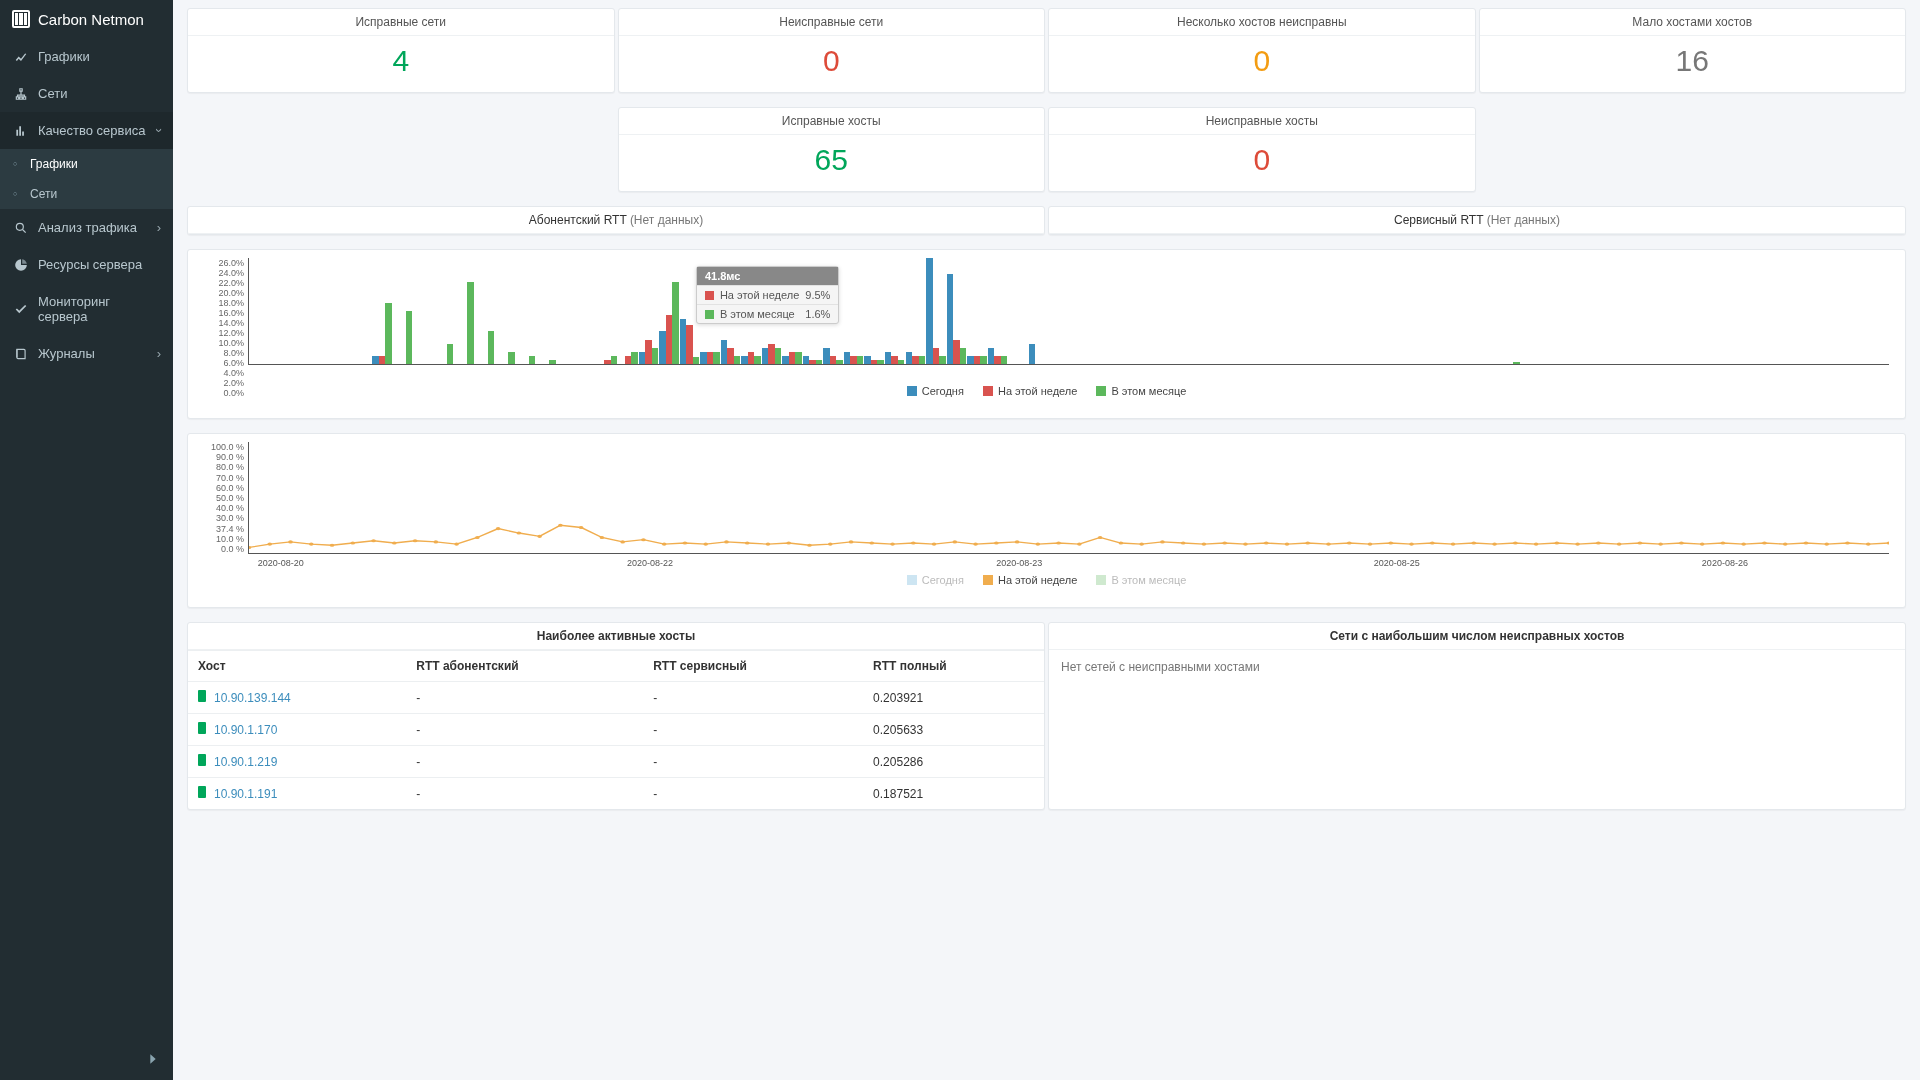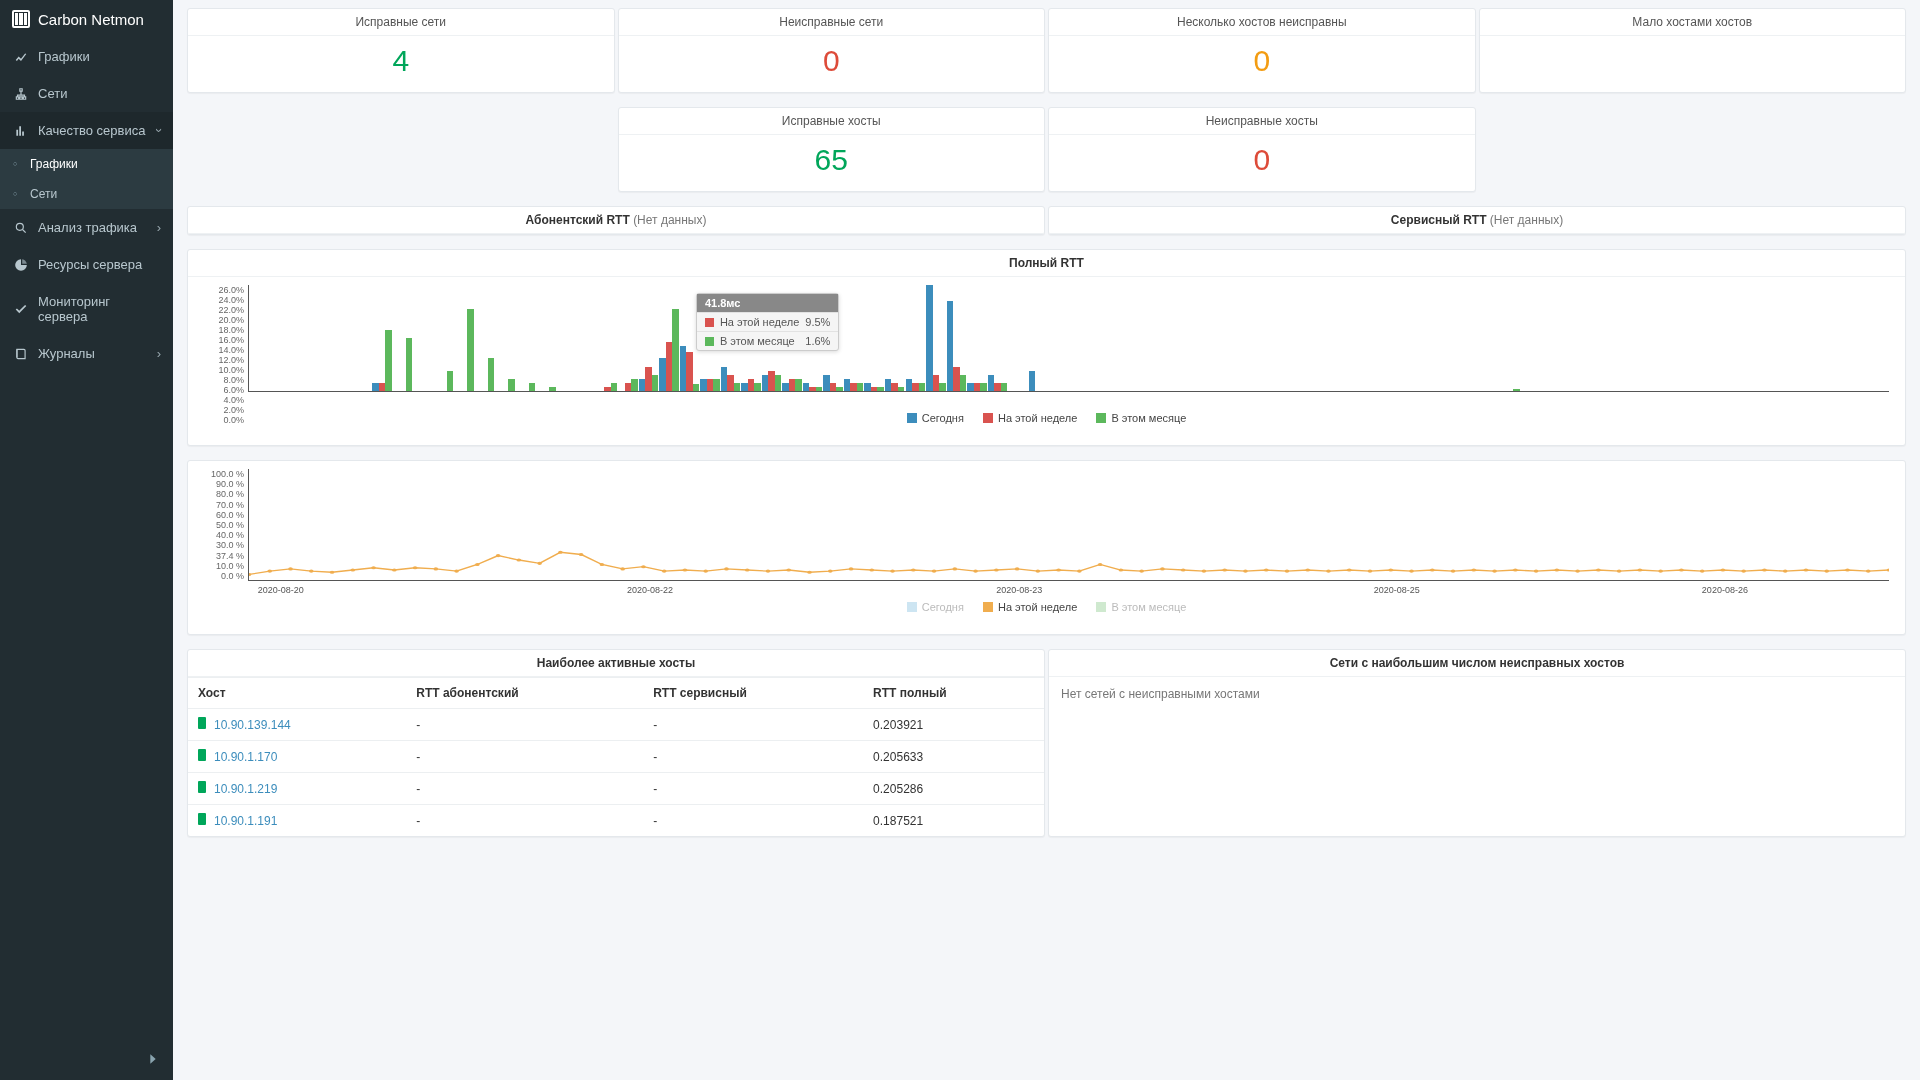--- a/index.html
+++ b/index.html
@@ -21,21 +21,21 @@
 .nav li.sub::before { content: "○"; position: absolute; left: 13px; font-size: 7px; color: #8aa4af; top: 11px; }
 .nav .ic { width: 14px; height: 14px; display: inline-flex; align-items: center; justify-content: center; flex-shrink: 0; }
 .ic svg { width: 14px; height: 14px; fill: currentColor; }
 .sidebar-collapse { position: absolute; bottom: 10px; right: 12px; color: #8aa4af; cursor: pointer; }
 
 
 .content { flex: 1; overflow: auto; padding: 8px 14px; }
 .row { display: flex; gap: 3px; margin-bottom: 14px; }
 .panel { flex: 1; background: #fff; border: 1px solid #e4e8ec; border-radius: 3px; box-shadow: 0 1px 1px rgba(0,0,0,.04); }
 .panel .p-head { text-align: center; padding: 6px; font-size: 12px; color: #555; border-bottom: 1px solid #eef1f3; }
-.panel .p-head strong { color: #333; font-weight: 700; }
+.panel .p-head strong { color: #333; font-weight: 400; }
 .panel .p-num { text-align: center; font-size: 30px; font-weight: 400; padding: 8px 0 14px; }
 .c-green { color: #00a65a; }
 .c-red { color: #dd4b39; }
 .c-yellow { color: #f39c12; }
 .c-gray { color: #777; }
 .spacer { flex: 1; visibility: hidden; }
 .no-data { font-weight: 400; color: #777; }
 
 
 .chart-panel .p-head { font-weight: 600; color: #333; }
@@ -176,20 +176,21 @@
         <div class="panel">
           <div class="p-head">Неисправные сети</div>
   <div class="p-num c-red">0</div>
         </div>
         <div class="panel">
           <div class="p-head">Несколько хостов неисправны</div>
   <div class="p-num c-yellow">0</div>
         </div>
         <div class="panel">
           <div class="p-head">Мало хостами хостов</div>
+  <div class="p-num c-gray">16</div>
         </div>
       </div>
 
     <div class="row">
       <div class="panel spacer"></div>
       <div class="panel">
         <div class="p-head">Исправные хосты</div>
         <div class="p-num c-green">65</div>
       </div>
       <div class="panel">
@@ -209,21 +210,20 @@
       <div class="panel">
         <div class="p-head">
           <strong>Сервисный RTT</strong>
           <span class="no-data">(Нет данных)</span>
         </div>
       </div>
     </div>
 
     <div class="row">
       <div class="panel chart-panel">
-        <div class="p-head">Полный RTT</div>
         <div class="chart-body">
           <div class="chart-area rtt-chart" id="rtt-chart">
             <div class="y-ticks" id="rtt-yticks">
                 <div>26.0%</div>
                 <div>24.0%</div>
                 <div>22.0%</div>
                 <div>20.0%</div>
                 <div>18.0%</div>
                 <div>16.0%</div>
                 <div>14.0%</div>

